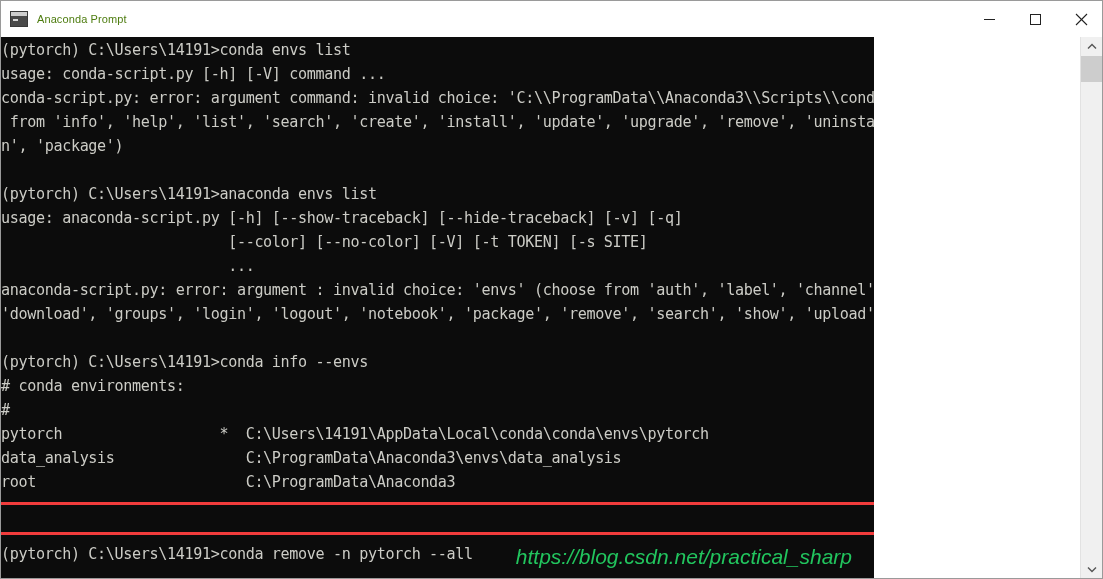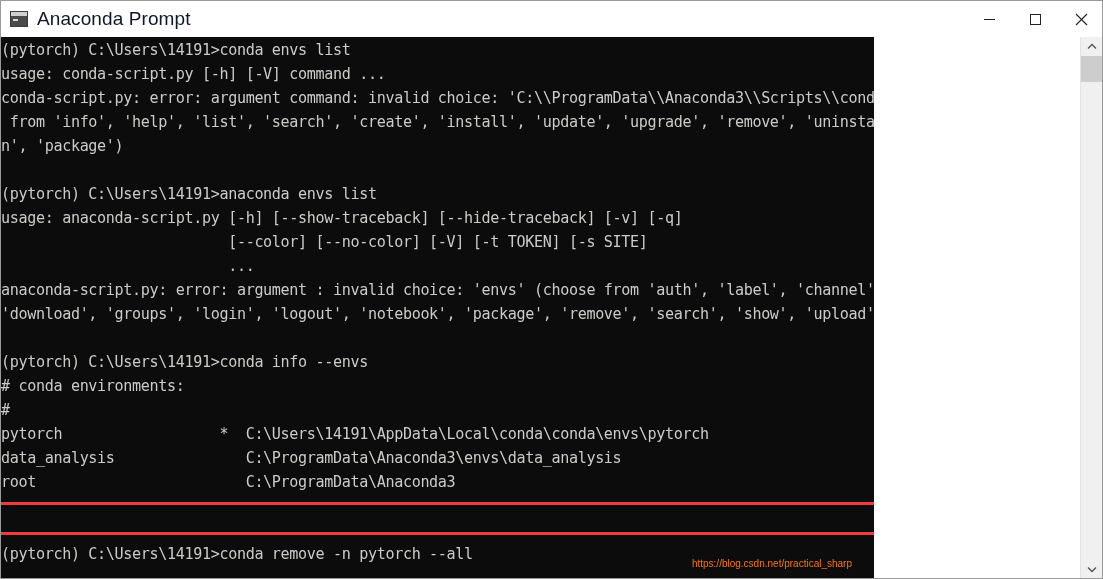--- a/index.html
+++ b/index.html
@@ -55,22 +55,22 @@
   }
   #app-icon::after {
     content: "";
     position: absolute;
     left: 2px; top: 7px;
     width: 5px;
     height: 2px;
     background: #d8d8d8;
   }
   #title-text {
-    font-size: 19px;
-    color: #0f172a;
+    font-size: 11px;
+    color: #4d7c0f;
     letter-spacing: 0.1px;
     white-space: nowrap;
   }
   #window-controls {
     position: absolute;
     right: 0; top: 0;
     height: 36px;
     display: flex;
   }
   .winbtn {
@@ -119,23 +119,24 @@
     box-sizing: border-box;
     pointer-events: none;
   }
 
   
   #watermark {
     position: absolute;
     right: 22px;
     bottom: 10px;
     font-family: "Liberation Sans", sans-serif;
-    font-size: 10px;
-    color: #f97316;
+    font-size: 21px;
+    color: #22c55e;
     white-space: nowrap;
+    font-style: italic;
   }
 
   
   #scrollbar {
     position: absolute;
     right: 0;
     top: 36px;
     width: 22px;
     height: 542px;
     background: #f0f0f0;

